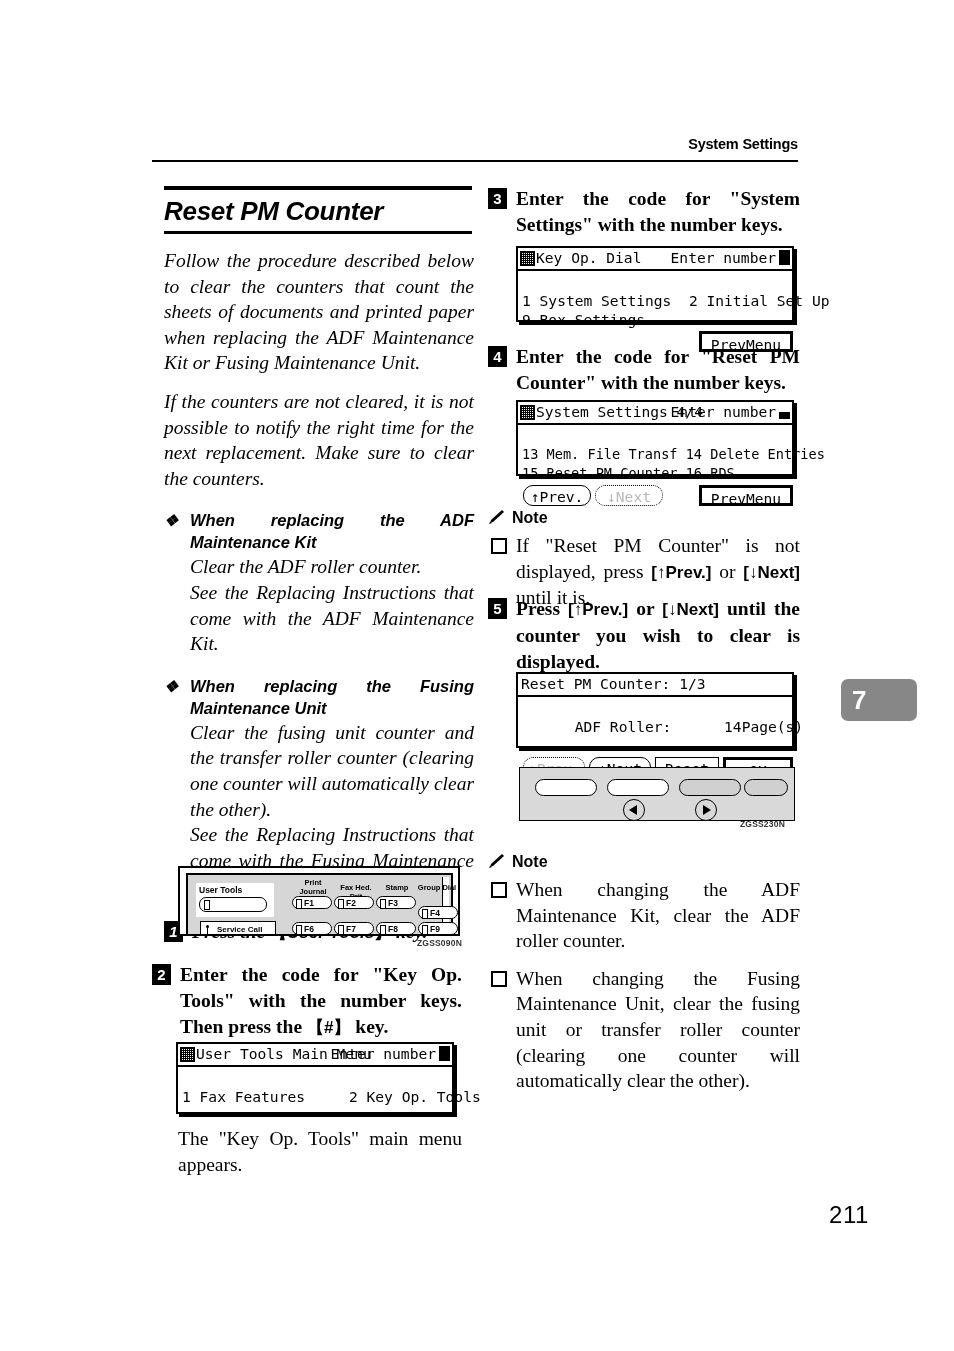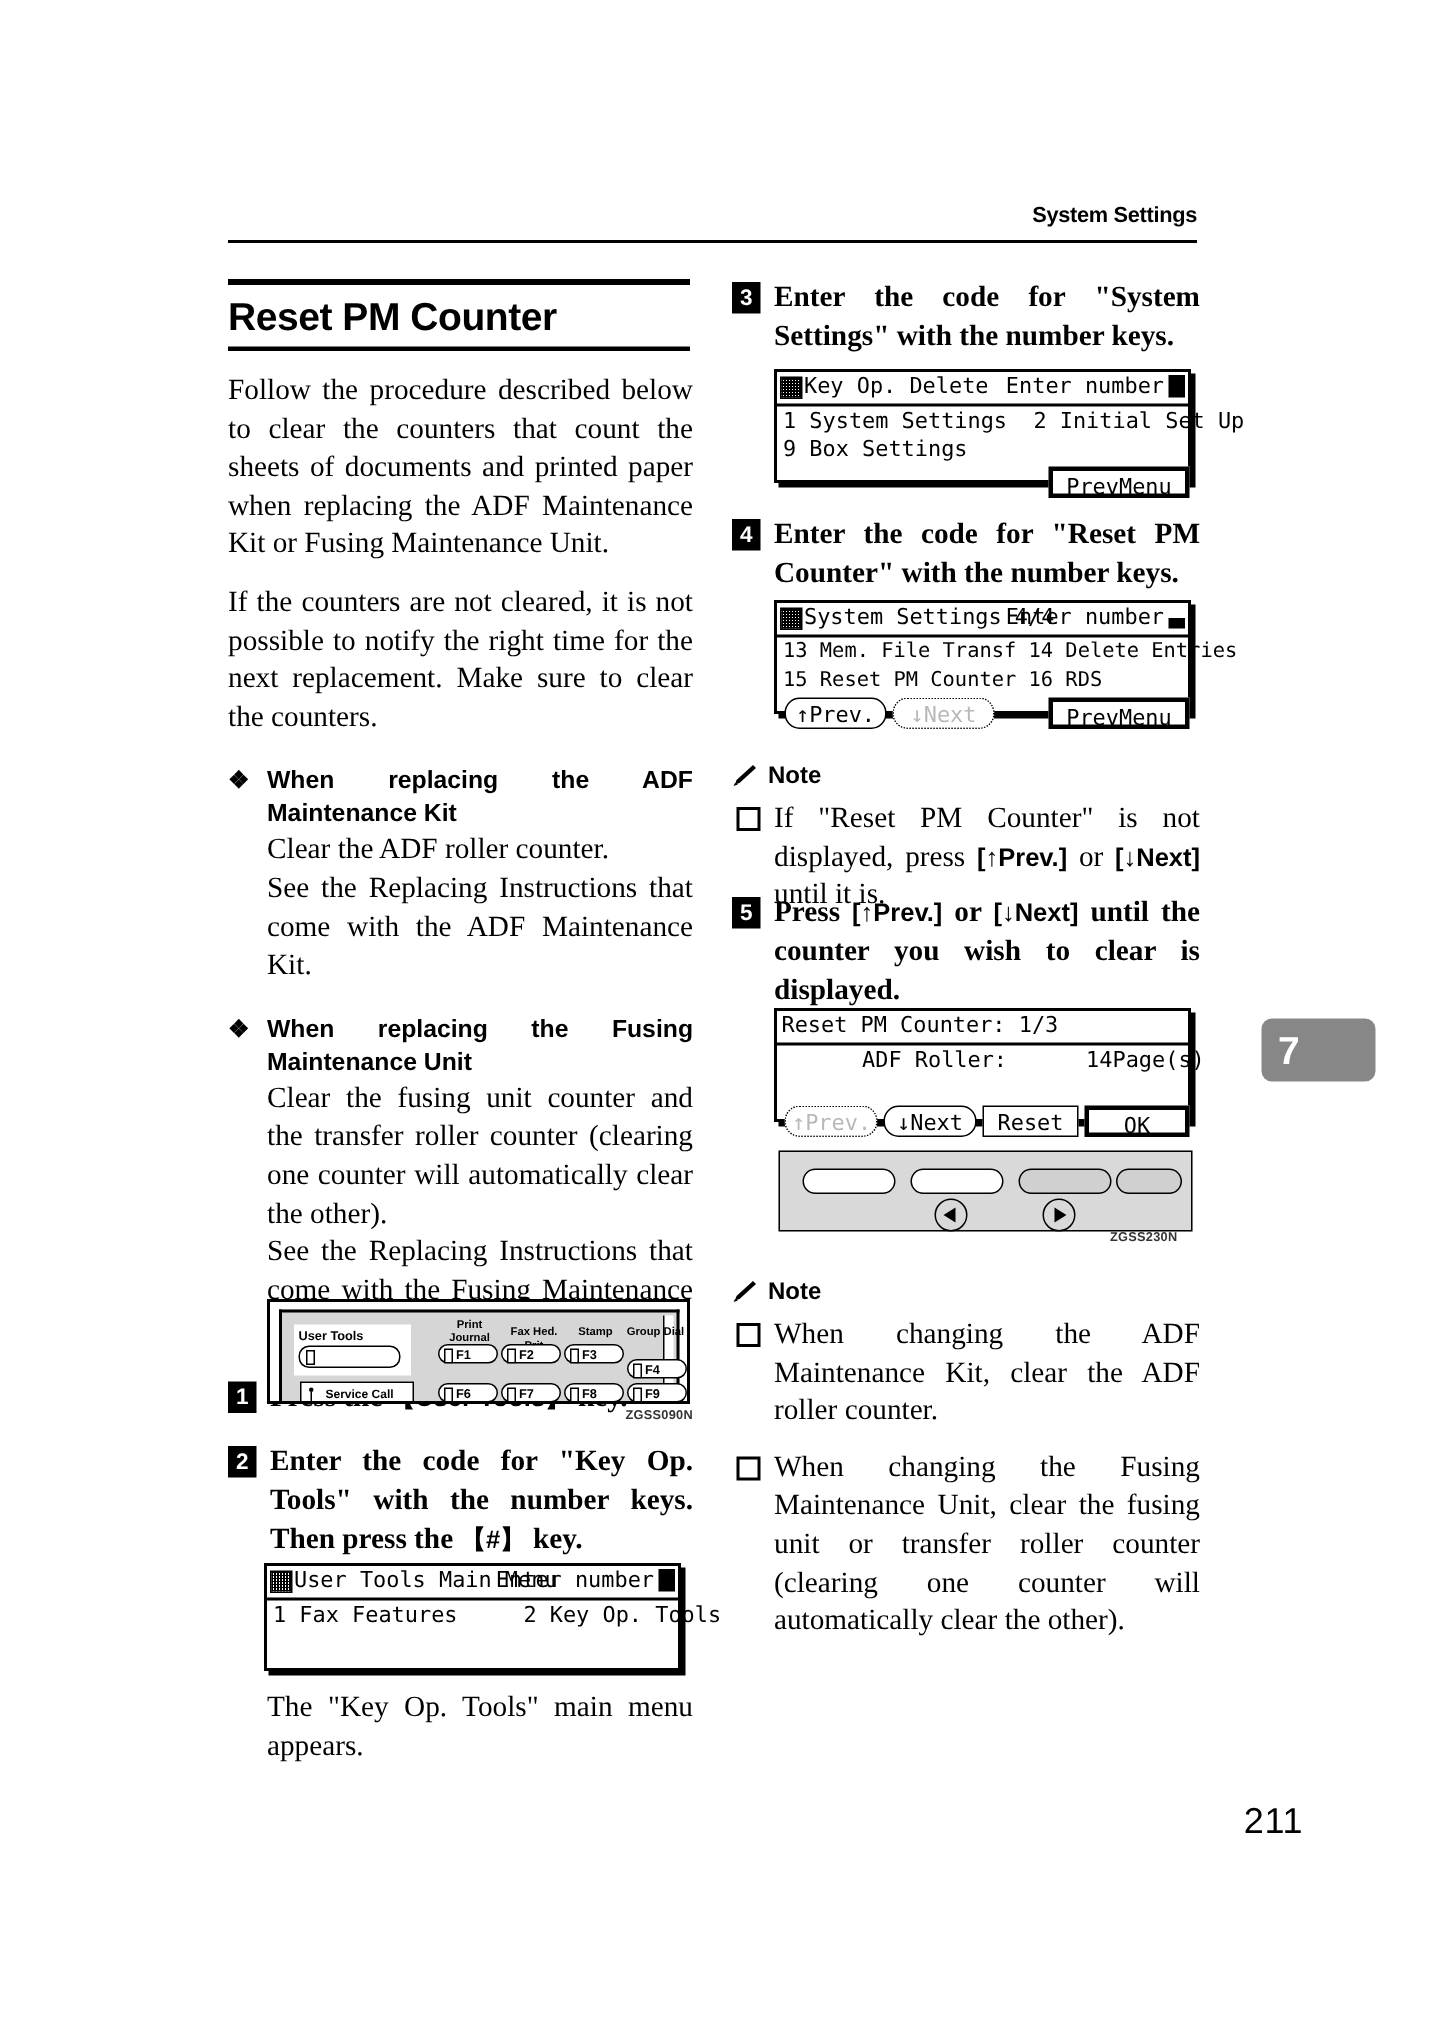--- a/index.html
+++ b/index.html
@@ -40,23 +40,24 @@
     left: 152px;
     top: 160px;
     width: 646px;
     height: 1.6px;
     background: #000;
   }
 
   
   .col-left {
     position: absolute;
-    left: 152px;
+    left: 164px;
     top: 186px;
     width: 310px;
+    font-style: italic;
   }
   .col-right {
     position: absolute;
     left: 488px;
     top: 186px;
     width: 312px;
   }
 
   
   .title-rule-top {
@@ -220,21 +221,21 @@
   .lcd .bar .hatch + .bleft { left: 18px; }
   .lcd .bar .cursor {
     position: absolute;
     right: 2px; top: 2px;
     width: 11px; height: 15px;
     background: #000;
   }
   .lcd .bar .cursor.half {
     top: 10px; height: 7px;
   }
-  .lcd .rows { padding: 0 4px 0 4px; }
+  .lcd .rows { padding: 20px 4px 0 4px; }
   .lcd .row { white-space: pre; height: 19px; }
   .lcd .btnrow {
     position: relative;
     height: 24px;
     margin: 2px 3px 3px 3px;
   }
   .lcd .btn {
     position: absolute;
     top: 0;
     height: 21px;
@@ -546,21 +547,21 @@
 
     <div class="step" style="margin-top:0;">
       <div class="step-num">3</div>
       <div class="step-text">Enter the code for "System Settings" with the number keys.</div>
     </div>
   </div>
 
   <div class="lcd" style="position:absolute; left:516px; top:246px; width:278px; height:76px;">
     <div class="bar">
       <span class="hatch"></span>
-      <span class="bleft">Key Op. Delete</span>
+      <span class="bleft">Key Op. Dial</span>
       <span class="bright">Enter number</span>
       <span class="cursor"></span>
     </div>
     <div class="rows">
       <div class="row">1 System Settings  2 Initial Set Up</div>
       <div class="row">9 Box Settings</div>
     </div>
     <div class="btnrow">
       <div class="btn bold" style="left:178px; width:94px;">PrevMenu</div>
     </div>

